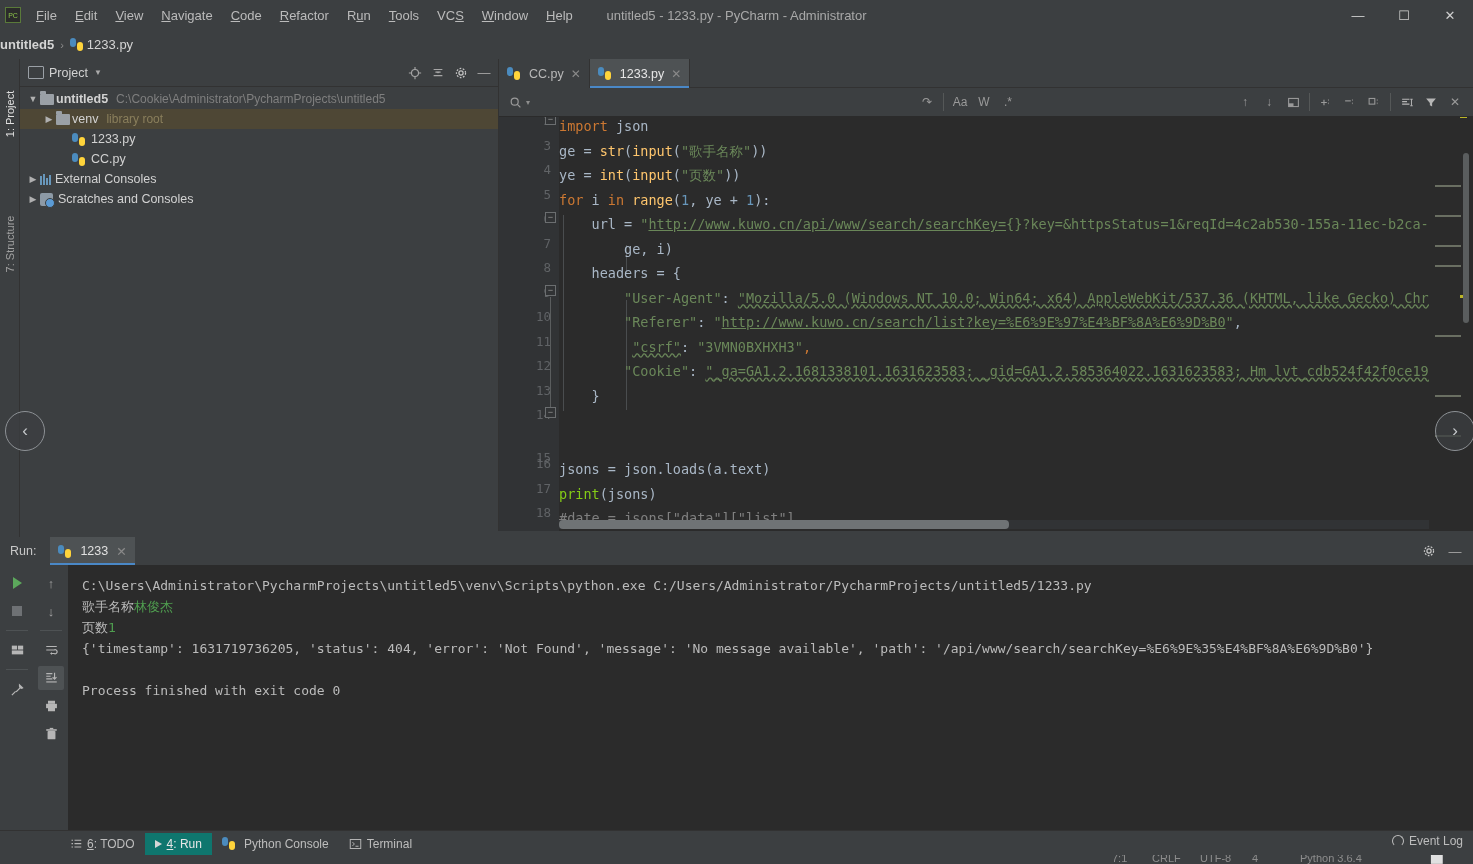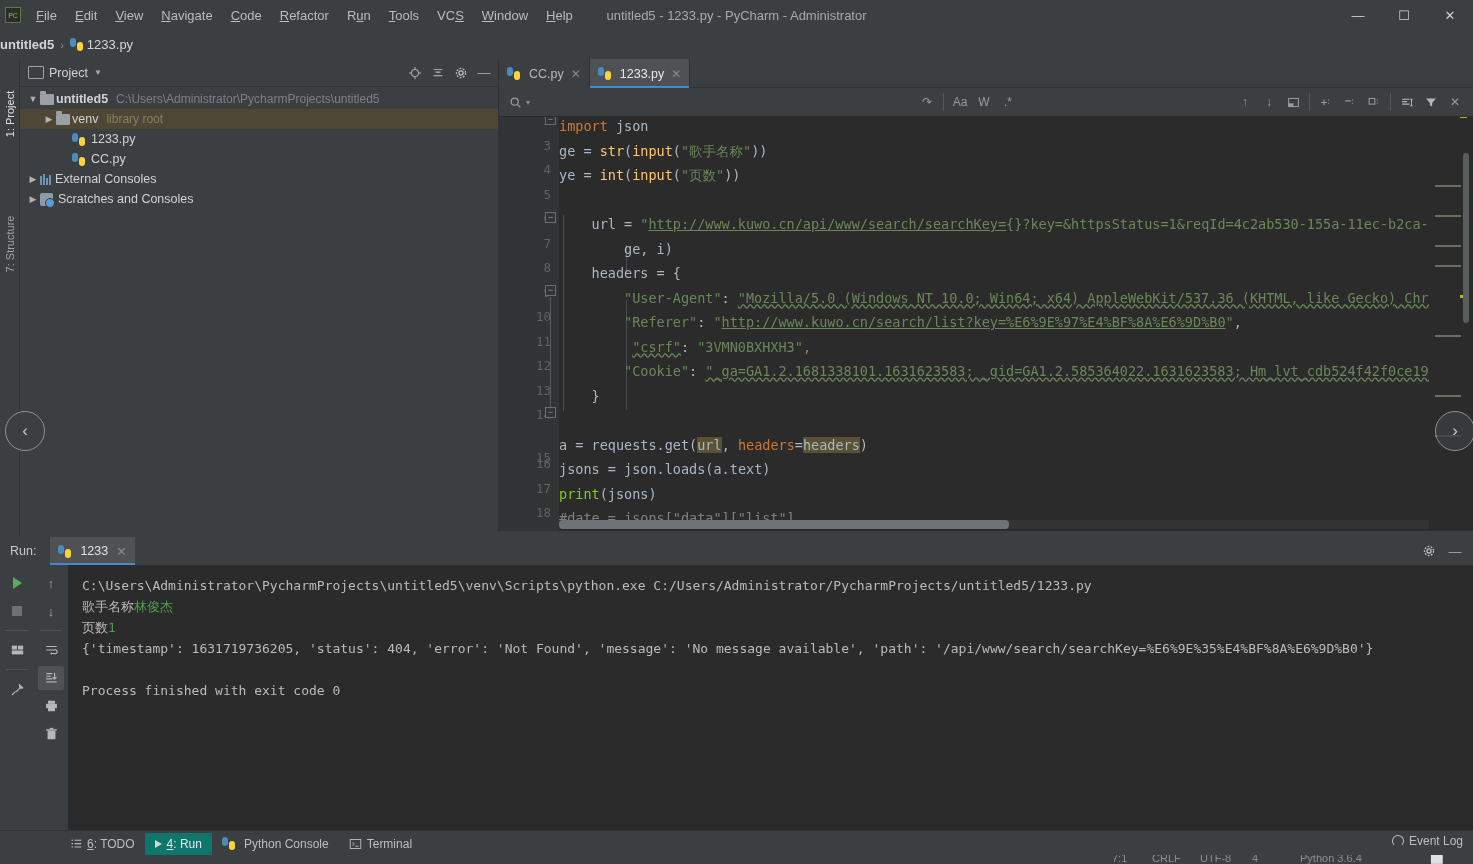--- a/index.html
+++ b/index.html
@@ -441,21 +441,21 @@
         </div>
         <div class="ph-ic">—</div>
       </div>
     </div>
     <div class="tree">
 
       <div class="tree-row">
         <span class="arrow">▼</span>
         <span class="folder-ic"></span>
         <span class="tree-label bold">untitled5</span>
-        <span class="tree-sub">C:\Users\Administrator\PycharmProjects\untitled5</span>
+        <span class="tree-sub">C:\Cookie\Administrator\PycharmProjects\untitled5</span>
       </div>
 
       <div class="tree-row selected" style="padding-left:22px;">
         <span class="arrow">▶</span>
         <span class="folder-ic"></span>
         <span class="tree-label">venv</span>
         <span class="tree-sub dim">library root</span>
       </div>
 
       <div class="tree-row" style="padding-left:52px;">
@@ -595,30 +595,30 @@
 
       <div class="code">
         
         <div class="indent-g" style="left:4px;  top:98px;  height:196px;"></div>
         <div class="indent-g" style="left:67px; top:128px; height:28px;"></div>
         <div class="indent-g" style="left:67px; top:183px; height:110px;"></div>
 
         <div class="cl" style="top:-3px;"><span class="kw">import</span> <span class="def">json</span></div>
         <div class="cl" style="top:21.5px;"><span class="def">ge</span> = <span class="fn">str</span>(<span class="fn">input</span>(<span class="str">"歌手名称"</span>))</div>
         <div class="cl" style="top:46px;"><span class="def">ye</span> = <span class="fn">int</span>(<span class="fn">input</span>(<span class="str">"页数"</span>))</div>
+        <div class="cl" style="top:70.5px;"><span class="kw">for</span> <span class="def">i</span> <span class="kw">in</span> <span class="fn">range</span>(<span class="num">1</span>, <span class="def">ye</span> + <span class="num">1</span>):</div>
         <div class="cl" style="top:95px;">    <span class="def">url</span> = <span class="str">"</span><span class="link">http://www.kuwo.cn/api/www/search/searchKey=</span><span class="str">{}?key=&amp;httpsStatus=1&amp;reqId=4c2ab530-155a-11ec-b2ca-0d1694g</span></div>
         <div class="cl" style="top:119.5px;">        <span class="def">ge</span>, <span class="def">i</span>)</div>
         <div class="cl" style="top:144px;">    <span class="def">headers</span> = {</div>
         <div class="cl" style="top:168.5px;">        <span class="str">"User-Agent"</span>: <span class="str wavy">"Mozilla/5.0 (Windows NT 10.0; Win64; x64) AppleWebKit/537.36 (KHTML, like Gecko) Chrome/93.</span></div>
         <div class="cl" style="top:193px;">        <span class="str">"Referer"</span>: <span class="str">"</span><span class="link">http://www.kuwo.cn/search/list?key=%E6%9E%97%E4%BF%8A%E6%9D%B0</span><span class="str">"</span>,</div>
         <div class="cl" style="top:217.5px;">         <span class="str wavy">"csrf"</span>: <span class="str">"3VMN0BXHXH3"</span><span class="kw">,</span></div>
         <div class="cl" style="top:242px;">        <span class="str">"Cookie"</span>: <span class="str wavy">"_ga=GA1.2.1681338101.1631623583; _gid=GA1.2.585364022.1631623583; Hm_lvt_cdb524f42f0ce19b169a80</span></div>
         <div class="cl" style="top:266.5px;">    }</div>
         <div class="cl" style="top:291px;"></div>
-        <div class="cl" style="top:315.5px;"><span class="def">a</span> = <span class="def">requests</span>.<span class="def">get</span>(<span class="hl-bg">url</span>, <span class="kw">headers</span>=<span class="hl-bg">headers</span>)</div>
         <div class="cl" style="top:340px;"><span class="def">jsons</span> = <span class="def">json</span>.<span class="def">loads</span>(<span class="def">a</span>.<span class="def">text</span>)</div>
         <div class="cl" style="top:364.5px;"><span class="pn">print</span>(<span class="def">jsons</span>)</div>
         <div class="cl" style="top:389px;"><span class="cmt wavy" style="text-decoration-color:#808080;">#date = jsons["data"]["list"]</span></div>
         <div class="cl" style="top:413.5px;"></div>
         
         
       </div>
 
       <div class="hscroll-track"></div>
       <div class="hscroll"></div>

